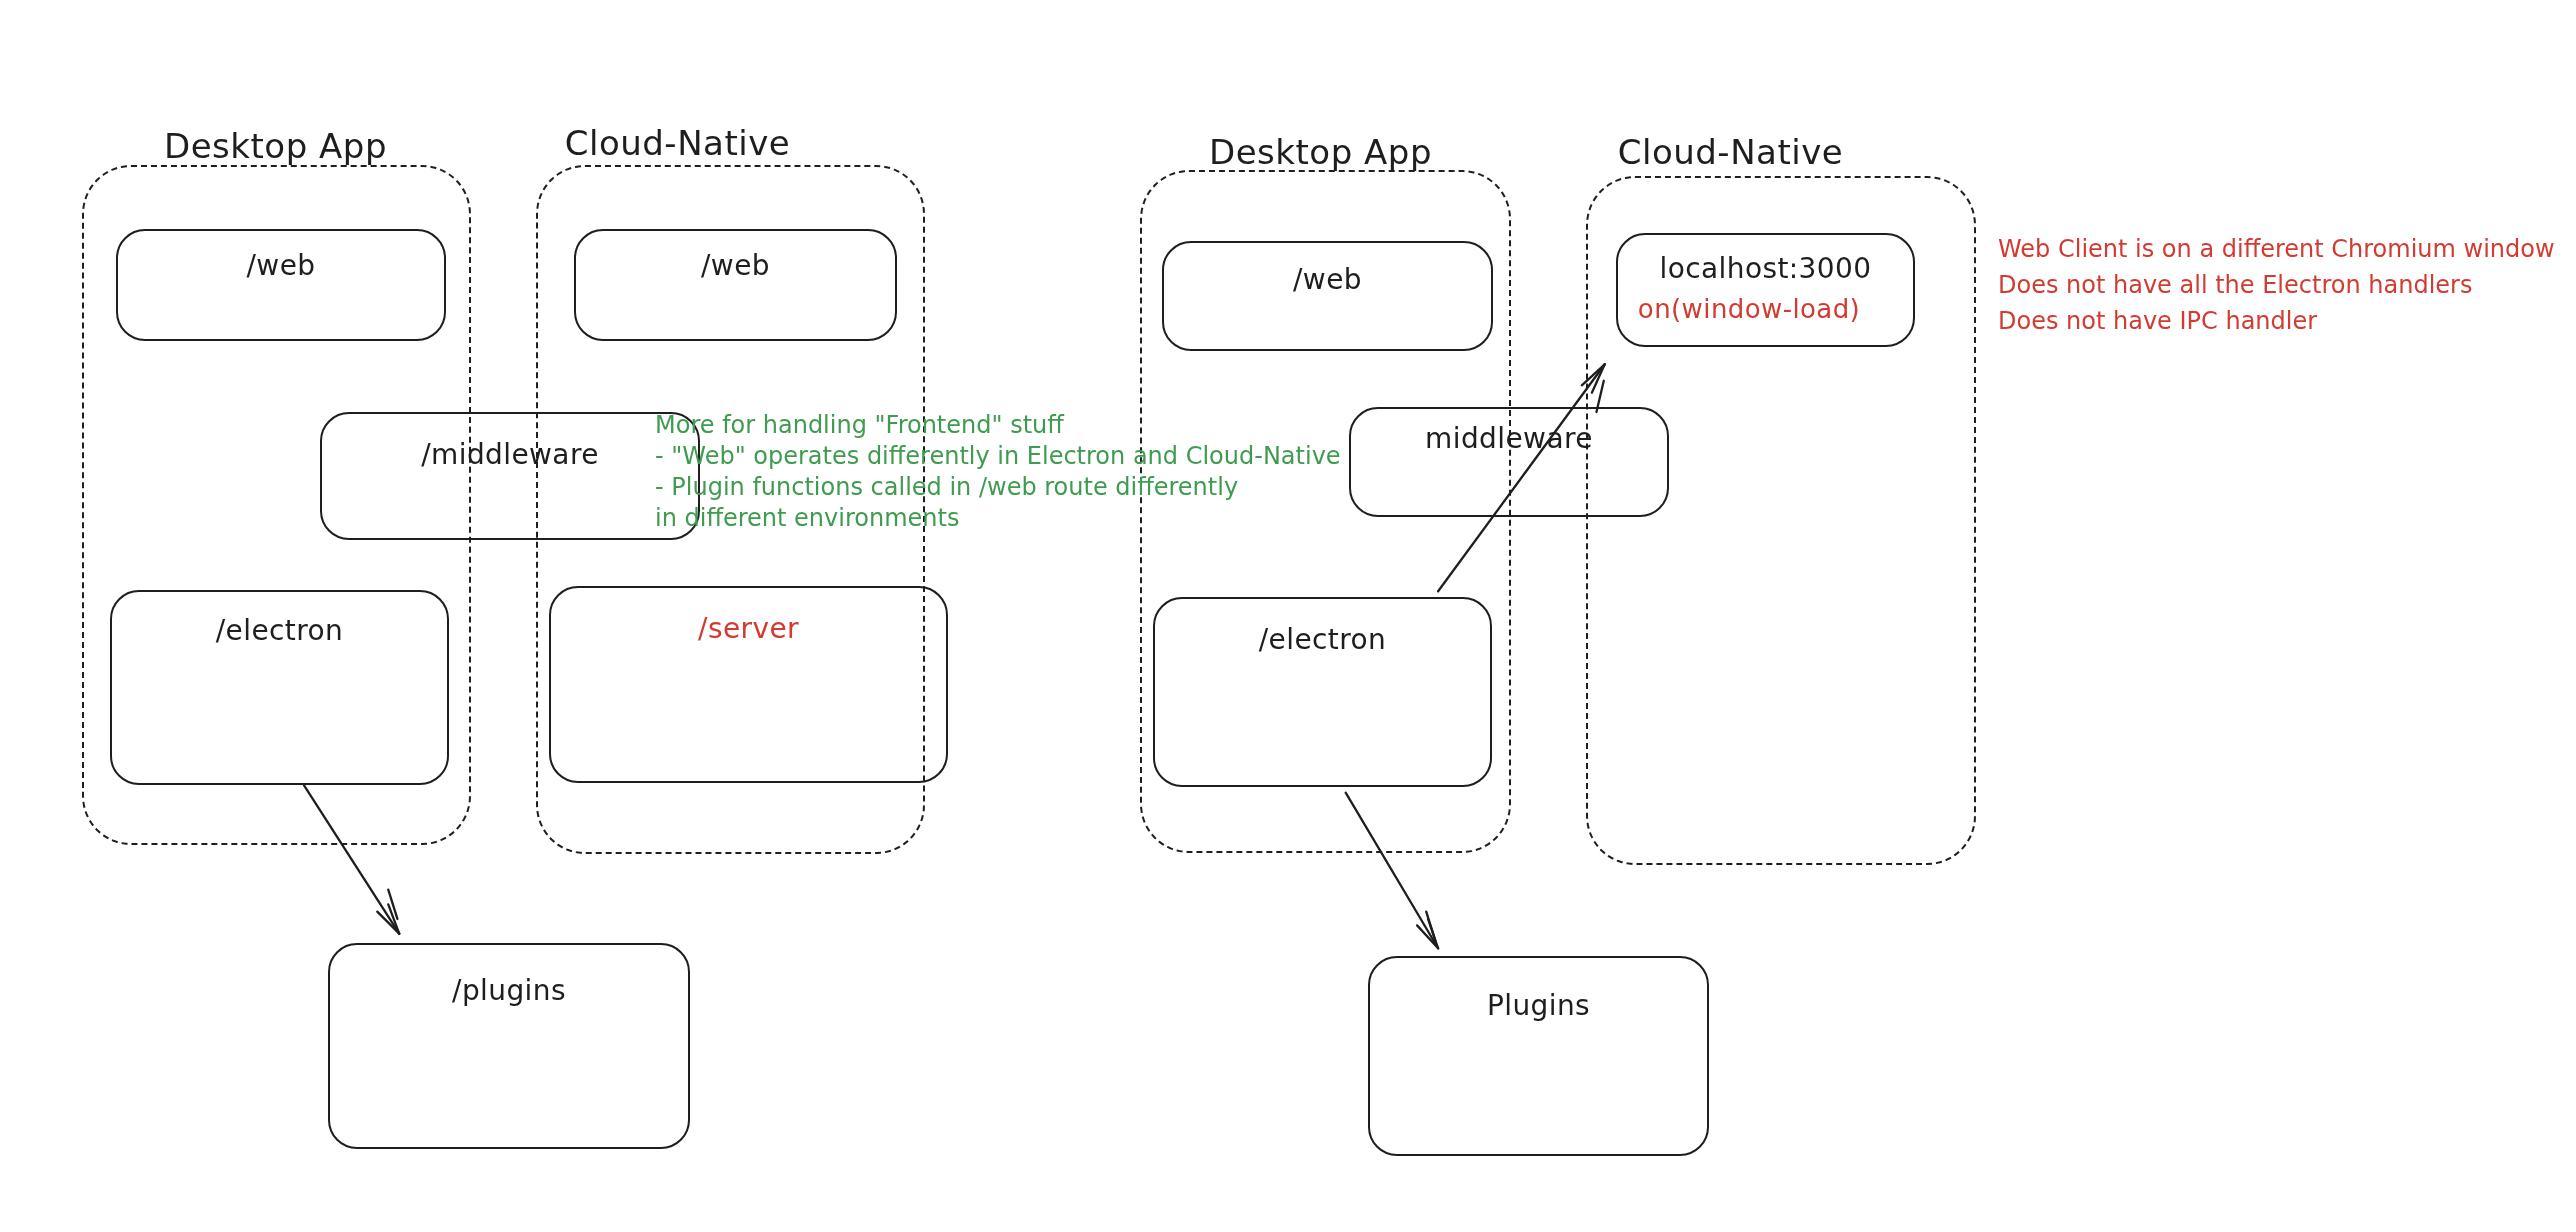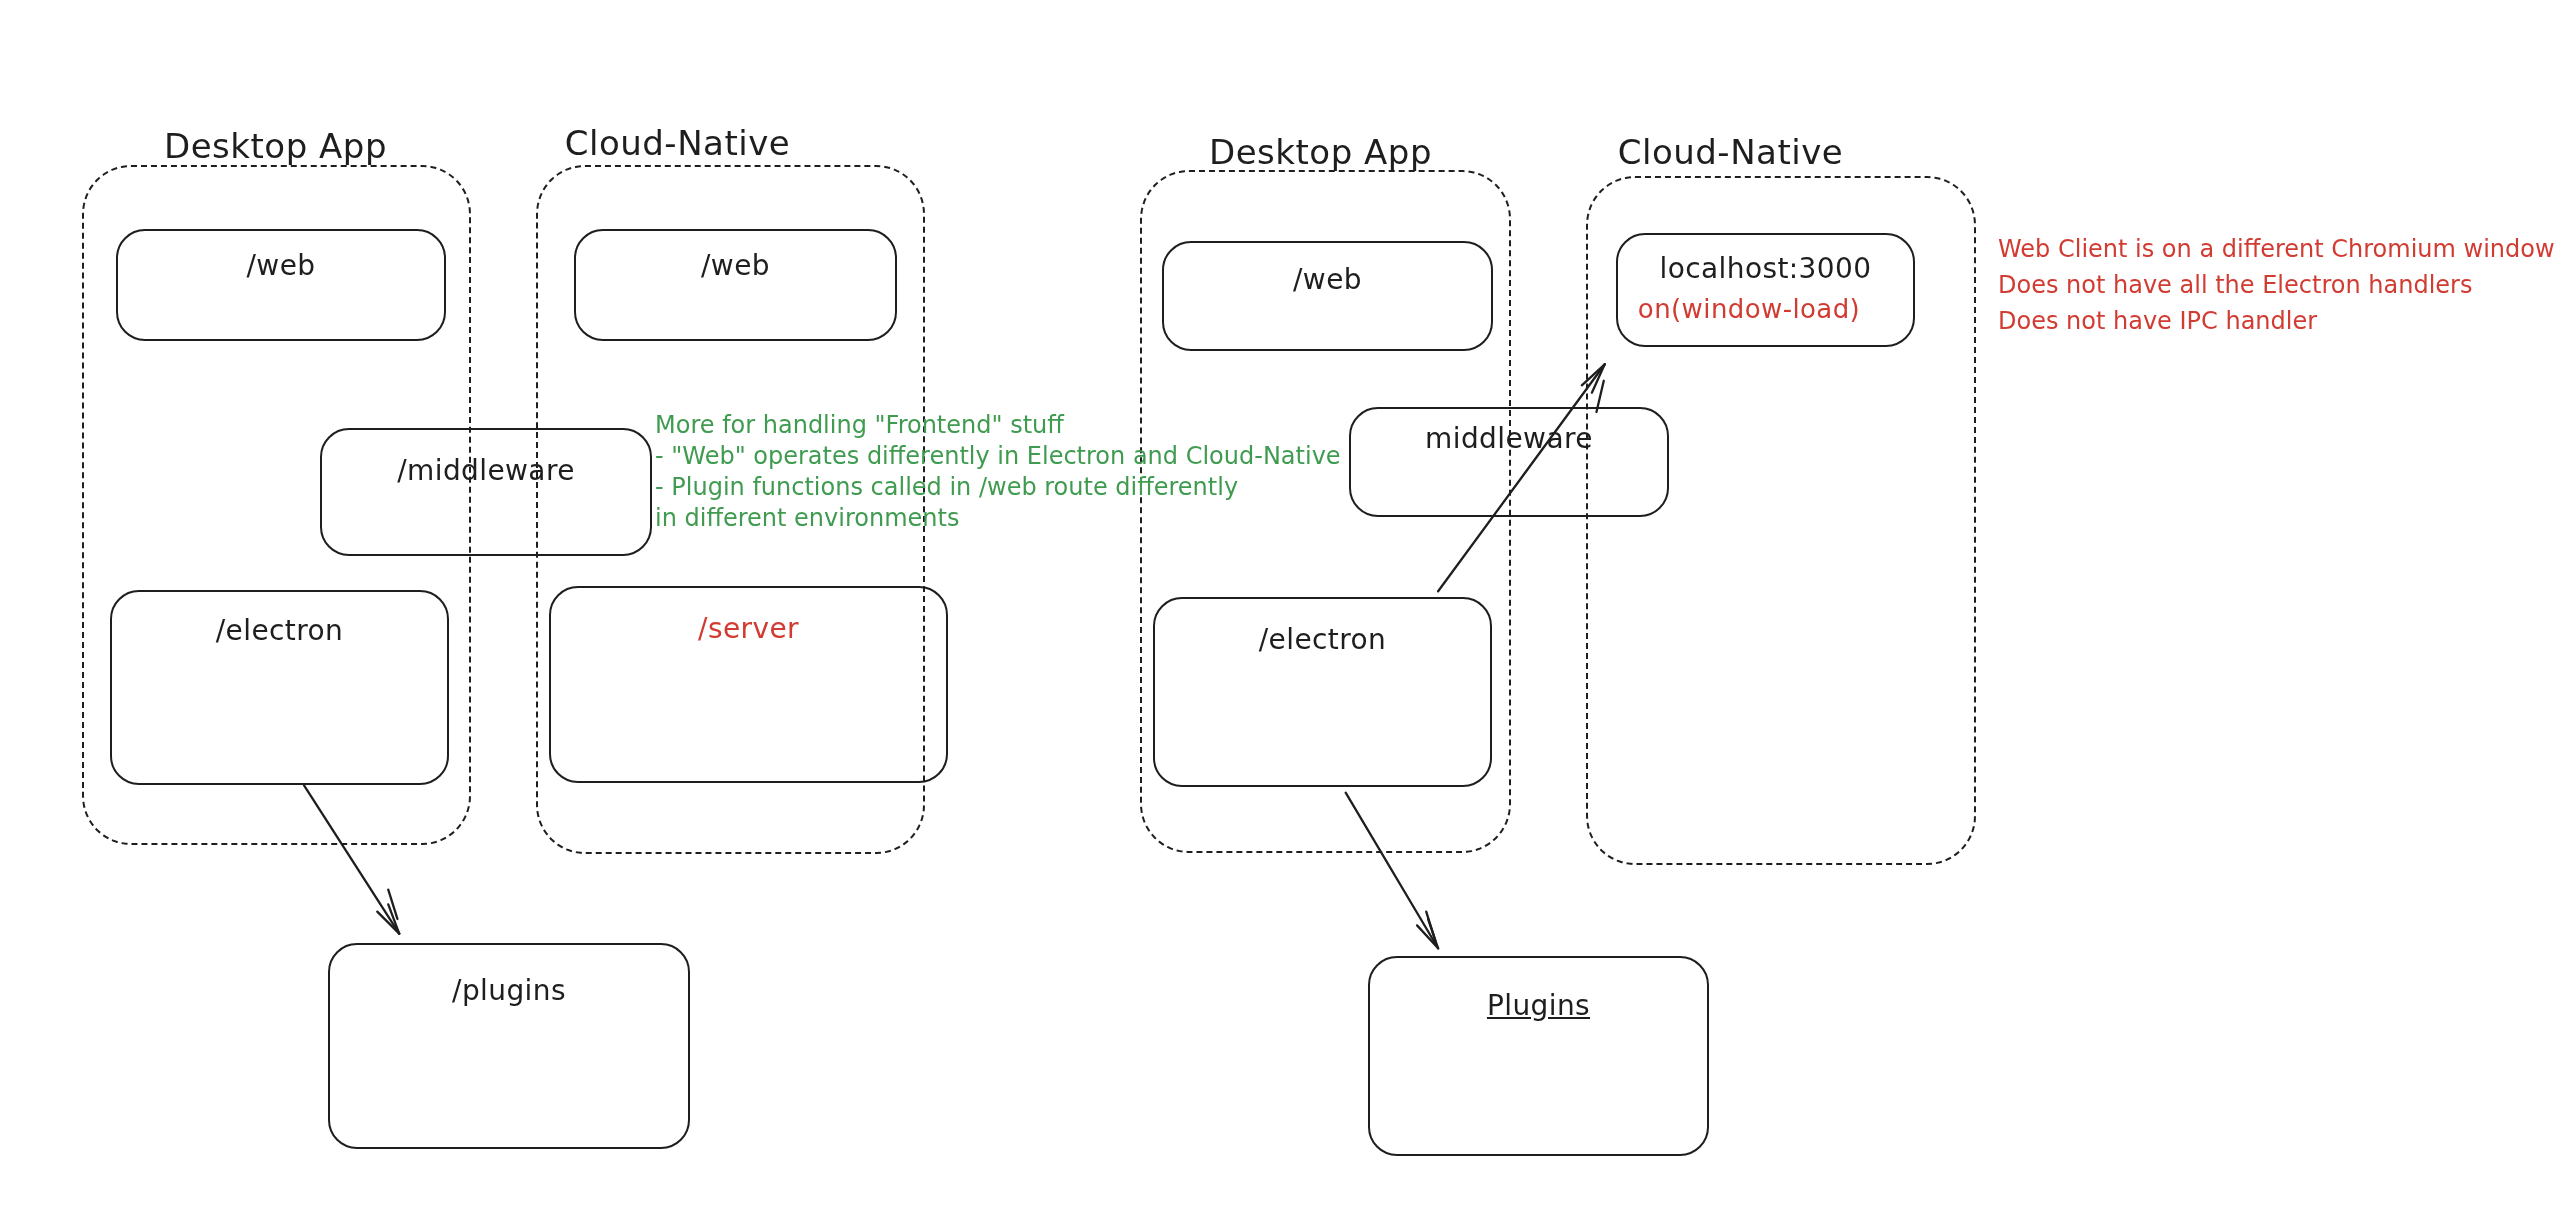--- a/index.html
+++ b/index.html
@@ -83,21 +83,21 @@
   <div class="container" style="left:536px;top:165px;width:389px;height:689px;"></div>
 
   <div class="box" style="left:116px;top:229px;width:330px;height:112px;">
     <span class="label" style="padding-top:18.3px;">/web</span>
   </div>
 
   <div class="box" style="left:574px;top:229px;width:323px;height:112px;">
     <span class="label" style="padding-top:18.3px;">/web</span>
   </div>
 
-  <div class="box" style="left:320px;top:428px;width:332px;height:128px;">
+  <div class="box" style="left:320px;top:412px;width:380px;height:128px;">
     <span class="label" style="padding-top:24px;">/middleware</span>
   </div>
 
   <div class="box" style="left:110px;top:590px;width:339px;height:195px;">
     <span class="label" style="padding-top:22px;">/electron</span>
   </div>
 
   <div class="box" style="left:549px;top:586px;width:399px;height:197px;">
     <span class="label red-text" style="padding-top:24px;">/server</span>
   </div>
@@ -130,21 +130,21 @@
   <div class="box" style="left:1153px;top:597px;width:339px;height:190px;">
     <span class="label" style="padding-top:24px;">/electron</span>
   </div>
 
   <div class="box" style="left:1616px;top:233px;width:299px;height:114px;">
     <span class="label" style="padding-top:16.5px;">localhost:3000</span>
     <span class="label red-text align-right" style="padding-top:9.2px;font-size:26px;">on(window-load)</span>
   </div>
 
   <div class="box" style="left:1368px;top:956px;width:341px;height:200px;">
-    <span class="label" style="padding-top:31px;text-decoration:underline;">Plugins</span>
+    <span class="label" style="padding-top:31px;">Plugins</span>
   </div>
 
   <div class="note note-red" style="left:1998px;top:231px;">
     <div>Web Client is on a different Chromium window</div>
     <div>Does not have all the Electron handlers</div>
     <div>Does not have IPC handler</div>
   </div>
 
   <svg id="arrow-layer" width="2576" height="1232" viewBox="0 0 2814 1346">
 

